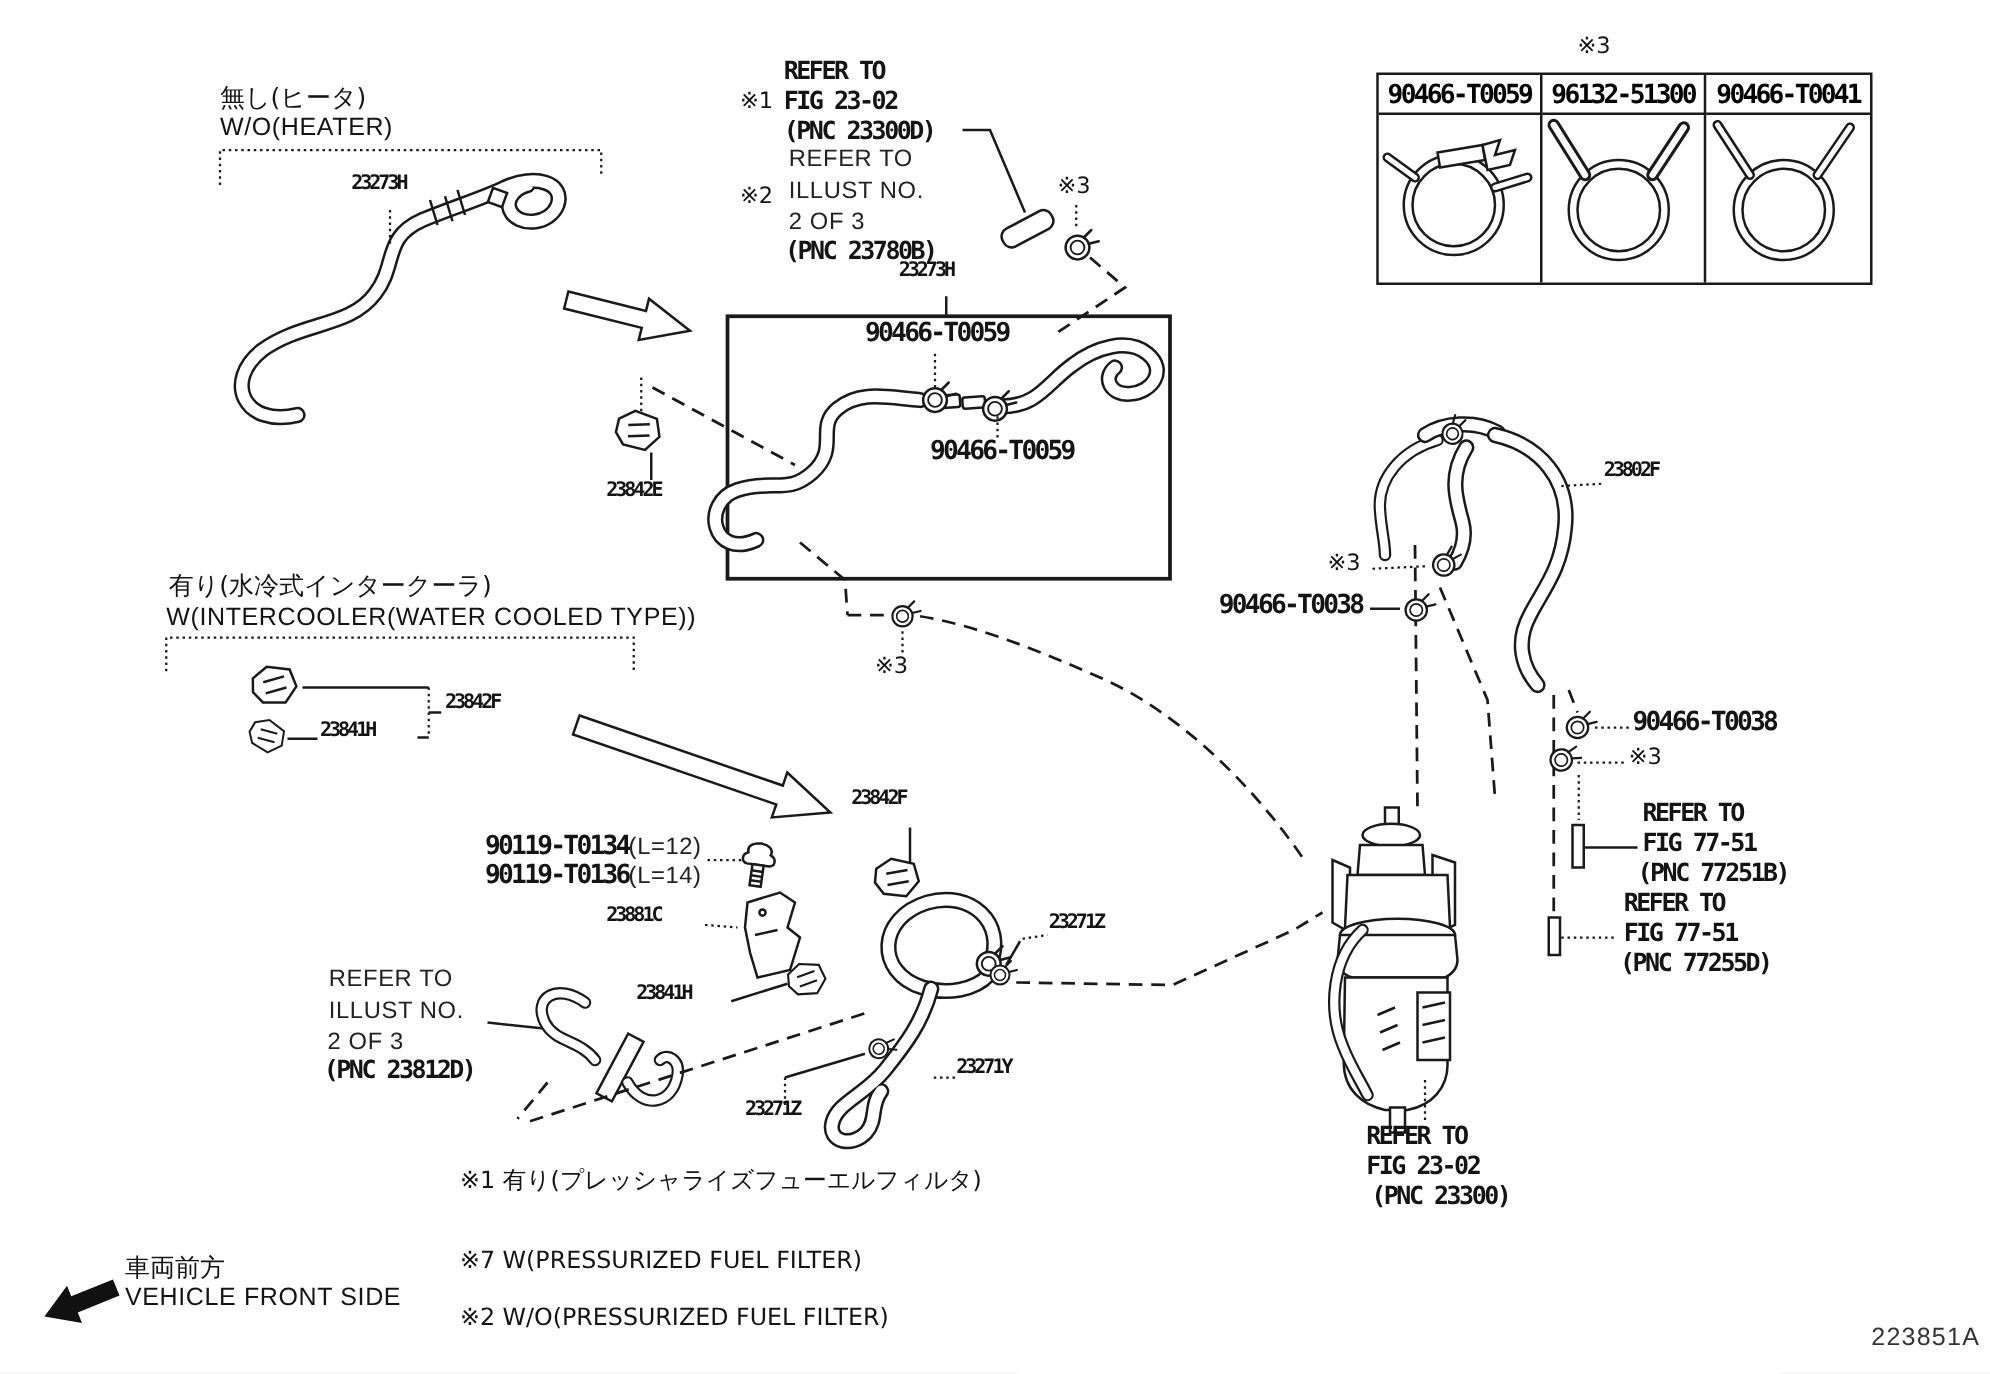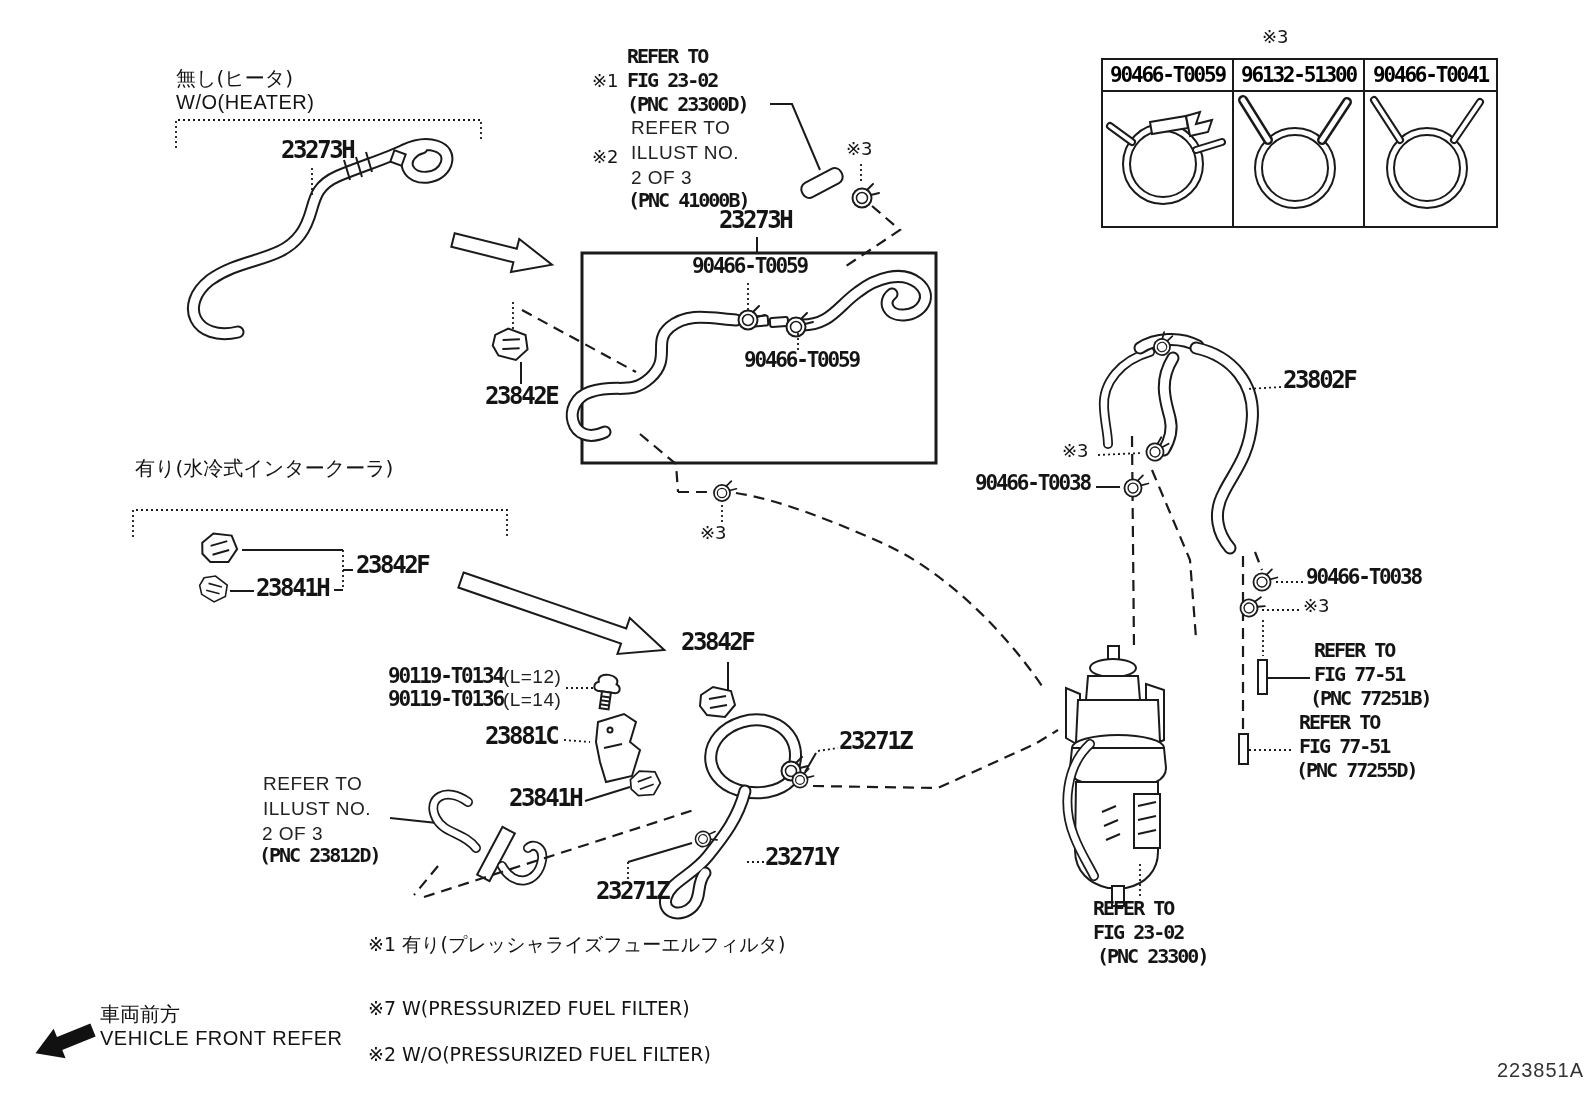--- a/index.html
+++ b/index.html
@@ -1,20 +1,20 @@
 <!DOCTYPE html>
 <html><head>
 <meta charset="utf-8">
 <style>
   html,body{margin:0;padding:0;background:#dcdcdc}
   .stage{position:relative;width:1592px;height:1099px;background:#ffffff;overflow:hidden}
   .stage svg{position:absolute;left:0;top:0}
   .lb{position:absolute;white-space:nowrap;color:#141414;line-height:1.0}
   .pn{font-family:"DejaVu Sans Mono",monospace;font-weight:700;font-size:21px;letter-spacing:-2.2px}
-  .pnL{font-family:"DejaVu Sans Mono",monospace;font-weight:700;font-size:24px;letter-spacing:-2.4px}
+  .pnL{font-family:"DejaVu Sans Mono",monospace;font-weight:700;font-size:16px;letter-spacing:-2.4px}
   .refB{font-family:"DejaVu Sans Mono",monospace;font-weight:700;font-size:20px;letter-spacing:-2px}
   .refL{font-family:"Liberation Sans","DejaVu Sans",sans-serif;font-size:19px;color:#222;letter-spacing:.5px}
   .jp{font-family:"DejaVu Sans",sans-serif;font-size:20px}
   .en{font-family:"Liberation Sans","DejaVu Sans",sans-serif;font-size:20px;letter-spacing:.5px}
   .mk{font-family:"DejaVu Sans",sans-serif;font-size:18px}
   .note{font-family:"DejaVu Sans",sans-serif;font-size:19px}
   .code{font-family:"Liberation Sans","DejaVu Sans",sans-serif;font-size:20px;letter-spacing:1px;color:#333}
   
   .legend{position:absolute;left:1101px;top:58px;width:397px;height:170px;border:2px solid #1a1a1a;
           display:grid;grid-template-columns:1fr 1fr 1fr;grid-template-rows:32px 1fr;box-sizing:border-box}
@@ -275,30 +275,31 @@
   <div class="lb pnL" style="left:281px;top:138px">23273H</div>
 
   <div class="lb mk" style="left:592px;top:72px">※1</div>
   <div class="lb refB" style="left:627px;top:46px">REFER TO</div>
   <div class="lb refB" style="left:627px;top:70px">FIG 23-02</div>
   <div class="lb refB" style="left:627px;top:94px">(PNC 23300D)</div>
   <div class="lb refL" style="left:631px;top:118px">REFER TO</div>
   <div class="lb mk" style="left:592px;top:148px">※2</div>
   <div class="lb refL" style="left:631px;top:143px">ILLUST NO.</div>
   <div class="lb refL" style="left:631px;top:168px">2 OF 3</div>
-  <div class="lb refB" style="left:628px;top:190px">(PNC 41000B)</div>
+  <div class="lb refB" style="left:628px;top:190px">(PNC 23780B)</div>
 
   <div class="lb mk" style="left:846px;top:140px">※3</div>
 
   <div class="lb pnL" style="left:719px;top:208px">23273H</div>
   <div class="lb pn" style="left:692px;top:256px">90466-T0059</div>
   <div class="lb pn" style="left:744px;top:350px">90466-T0059</div>
   <div class="lb pnL" style="left:485px;top:384px">23842E</div>
 
   <div class="lb jp" style="left:135px;top:458px">有り(水冷式インタークーラ)</div>
+  <div class="lb en" style="left:133px;top:484px">W(INTERCOOLER(WATER COOLED TYPE))</div>
   <div class="lb pnL" style="left:356px;top:553px">23842F</div>
   <div class="lb pnL" style="left:256px;top:576px">23841H</div>
 
   <div class="lb pnL" style="left:681px;top:630px">23842F</div>
   <div class="lb" style="left:388px;top:666px"><span class="pn">90119-T0134</span><span class="refL">(L=12)</span></div>
   <div class="lb" style="left:388px;top:689px"><span class="pn">90119-T0136</span><span class="refL">(L=14)</span></div>
   <div class="lb pnL" style="left:485px;top:724px">23881C</div>
 
   <div class="lb refL" style="left:263px;top:774px">REFER TO</div>
   <div class="lb refL" style="left:263px;top:799px">ILLUST NO.</div>
@@ -342,16 +343,16 @@
     <div class="bc"></div>
     <div class="bc"></div>
     <div class="bc last"></div>
   </div>
 
   <div class="lb note" style="left:368px;top:935px">※1 有り(プレッシャライズフューエルフィルタ)</div>
   <div class="lb note" style="left:368px;top:999px">※7 W(PRESSURIZED FUEL FILTER)</div>
   <div class="lb note" style="left:368px;top:1045px">※2 W/O(PRESSURIZED FUEL FILTER)</div>
 
   <div class="lb jp" style="left:100px;top:1004px">車両前方</div>
-  <div class="lb en" style="left:100px;top:1028px">VEHICLE FRONT REFER</div>
+  <div class="lb en" style="left:100px;top:1028px">VEHICLE FRONT SIDE</div>
 
   <div class="lb code" style="left:1497px;top:1060px">223851A</div>
 </div>
 
 </body></html>

